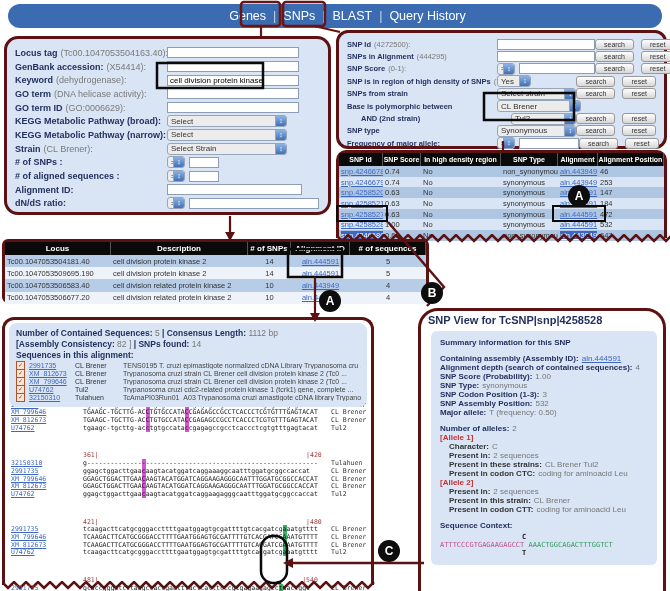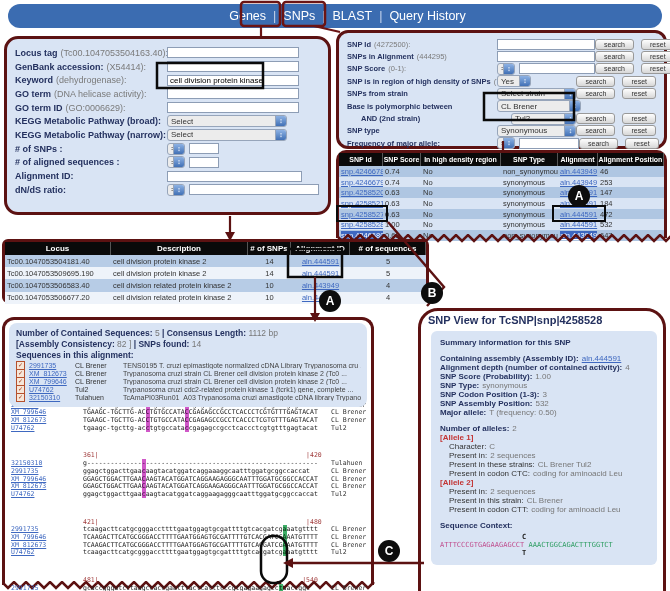--- a/index.html
+++ b/index.html
@@ -79,21 +79,21 @@
   #snp-view{left:418px;top:308px;width:248px;height:324px;background:#fff;border-radius:20px;}
   #snp-view-title{position:absolute;left:7px;top:3px;font-size:11px;font-weight:bold;color:#24315f;}
   #snp-view-box{position:absolute;left:10px;top:20px;width:226px;height:234px;background:#d9e4f4;
                 border-radius:6px;padding:7px 6px 0 9px;box-sizing:border-box;overflow:hidden;}
   .ln{min-height:9px;font-size:8px;line-height:9px;white-space:nowrap;}
   .ln .lbl{font-weight:bold;color:#24315f;}
   .ln .val{color:#777;margin-left:3px;}
   .ln.sp{margin-top:7px;}
   .ln.red .lbl{color:#c23434;margin-top:13px;}
   .ln.ind{padding-left:9px;}
-  .ln.ind .lbl{font-weight:normal;color:#333;}
+  .ln.ind .lbl{font-weight:bold;color:#333;}
   .lk2{color:#3e68c0;text-decoration:underline;margin-left:3px;cursor:pointer;}
   #ctx{margin-top:3px;font-family:"DejaVu Sans Mono",monospace;font-size:7px;line-height:8px;}
   .ctx-pad{padding-left:82px;color:#222;font-weight:bold;}
   .ctx-left{color:#c04f8f;} .ctx-right{color:#2f9e63;}
   
   #anno{position:absolute;left:0;top:0;z-index:50;pointer-events:none;}
   .torn-svg{position:absolute;left:-3px;bottom:-6px;pointer-events:none;}
 </style>
 </head>
 <body>
@@ -135,20 +135,27 @@
       <span class="flbl"><b class="fname">KEGG Metabolic Pathway (broad):</b></span>
       <span class="sel w120">
           <span class="seltxt">Select</span>
           <span class="step">↕</span>
         </span>
     </div>
     <div class="frow">
       <span class="flbl"><b class="fname">KEGG Metabolic Pathway (narrow):</b></span>
       <span class="sel w120">
           <span class="seltxt">Select</span>
+          <span class="step">↕</span>
+        </span>
+    </div>
+    <div class="frow">
+      <span class="flbl"><b class="fname">Strain</b><span class="fhint">(CL Brener):</span></span>
+      <span class="sel w120">
+          <span class="seltxt">Select Strain</span>
           <span class="step">↕</span>
         </span>
     </div>
     <div class="frow">
       <span class="flbl"><b class="fname"># of SNPs :</b></span>
       <span class="sel op">
           <span class="seltxt">=</span>
           <span class="step">↕</span>
         </span>
       <input class="inp w30" style="">
@@ -587,21 +594,21 @@
 
           <div class="ln hd">
             <span class="lbl">Summary information for this SNP</span><span class="val"></span>
           </div>
 
           <div class="ln sp">
             <span class="lbl">Containing assembly (Assembly ID):</span><span class="lk2">aln.444591</span>
           </div>
 
           <div class="ln">
-            <span class="lbl">Alignment depth (number of contained activity):</span><span class="val">4</span>
+            <span class="lbl">Alignment depth (search of contained sequences):</span><span class="val">4</span>
           </div>
 
           <div class="ln">
             <span class="lbl">SNP Score (Probability):</span><span class="val">1.00</span>
           </div>
 
           <div class="ln">
             <span class="lbl">SNP Type:</span><span class="val">synonymous</span>
           </div>
 

